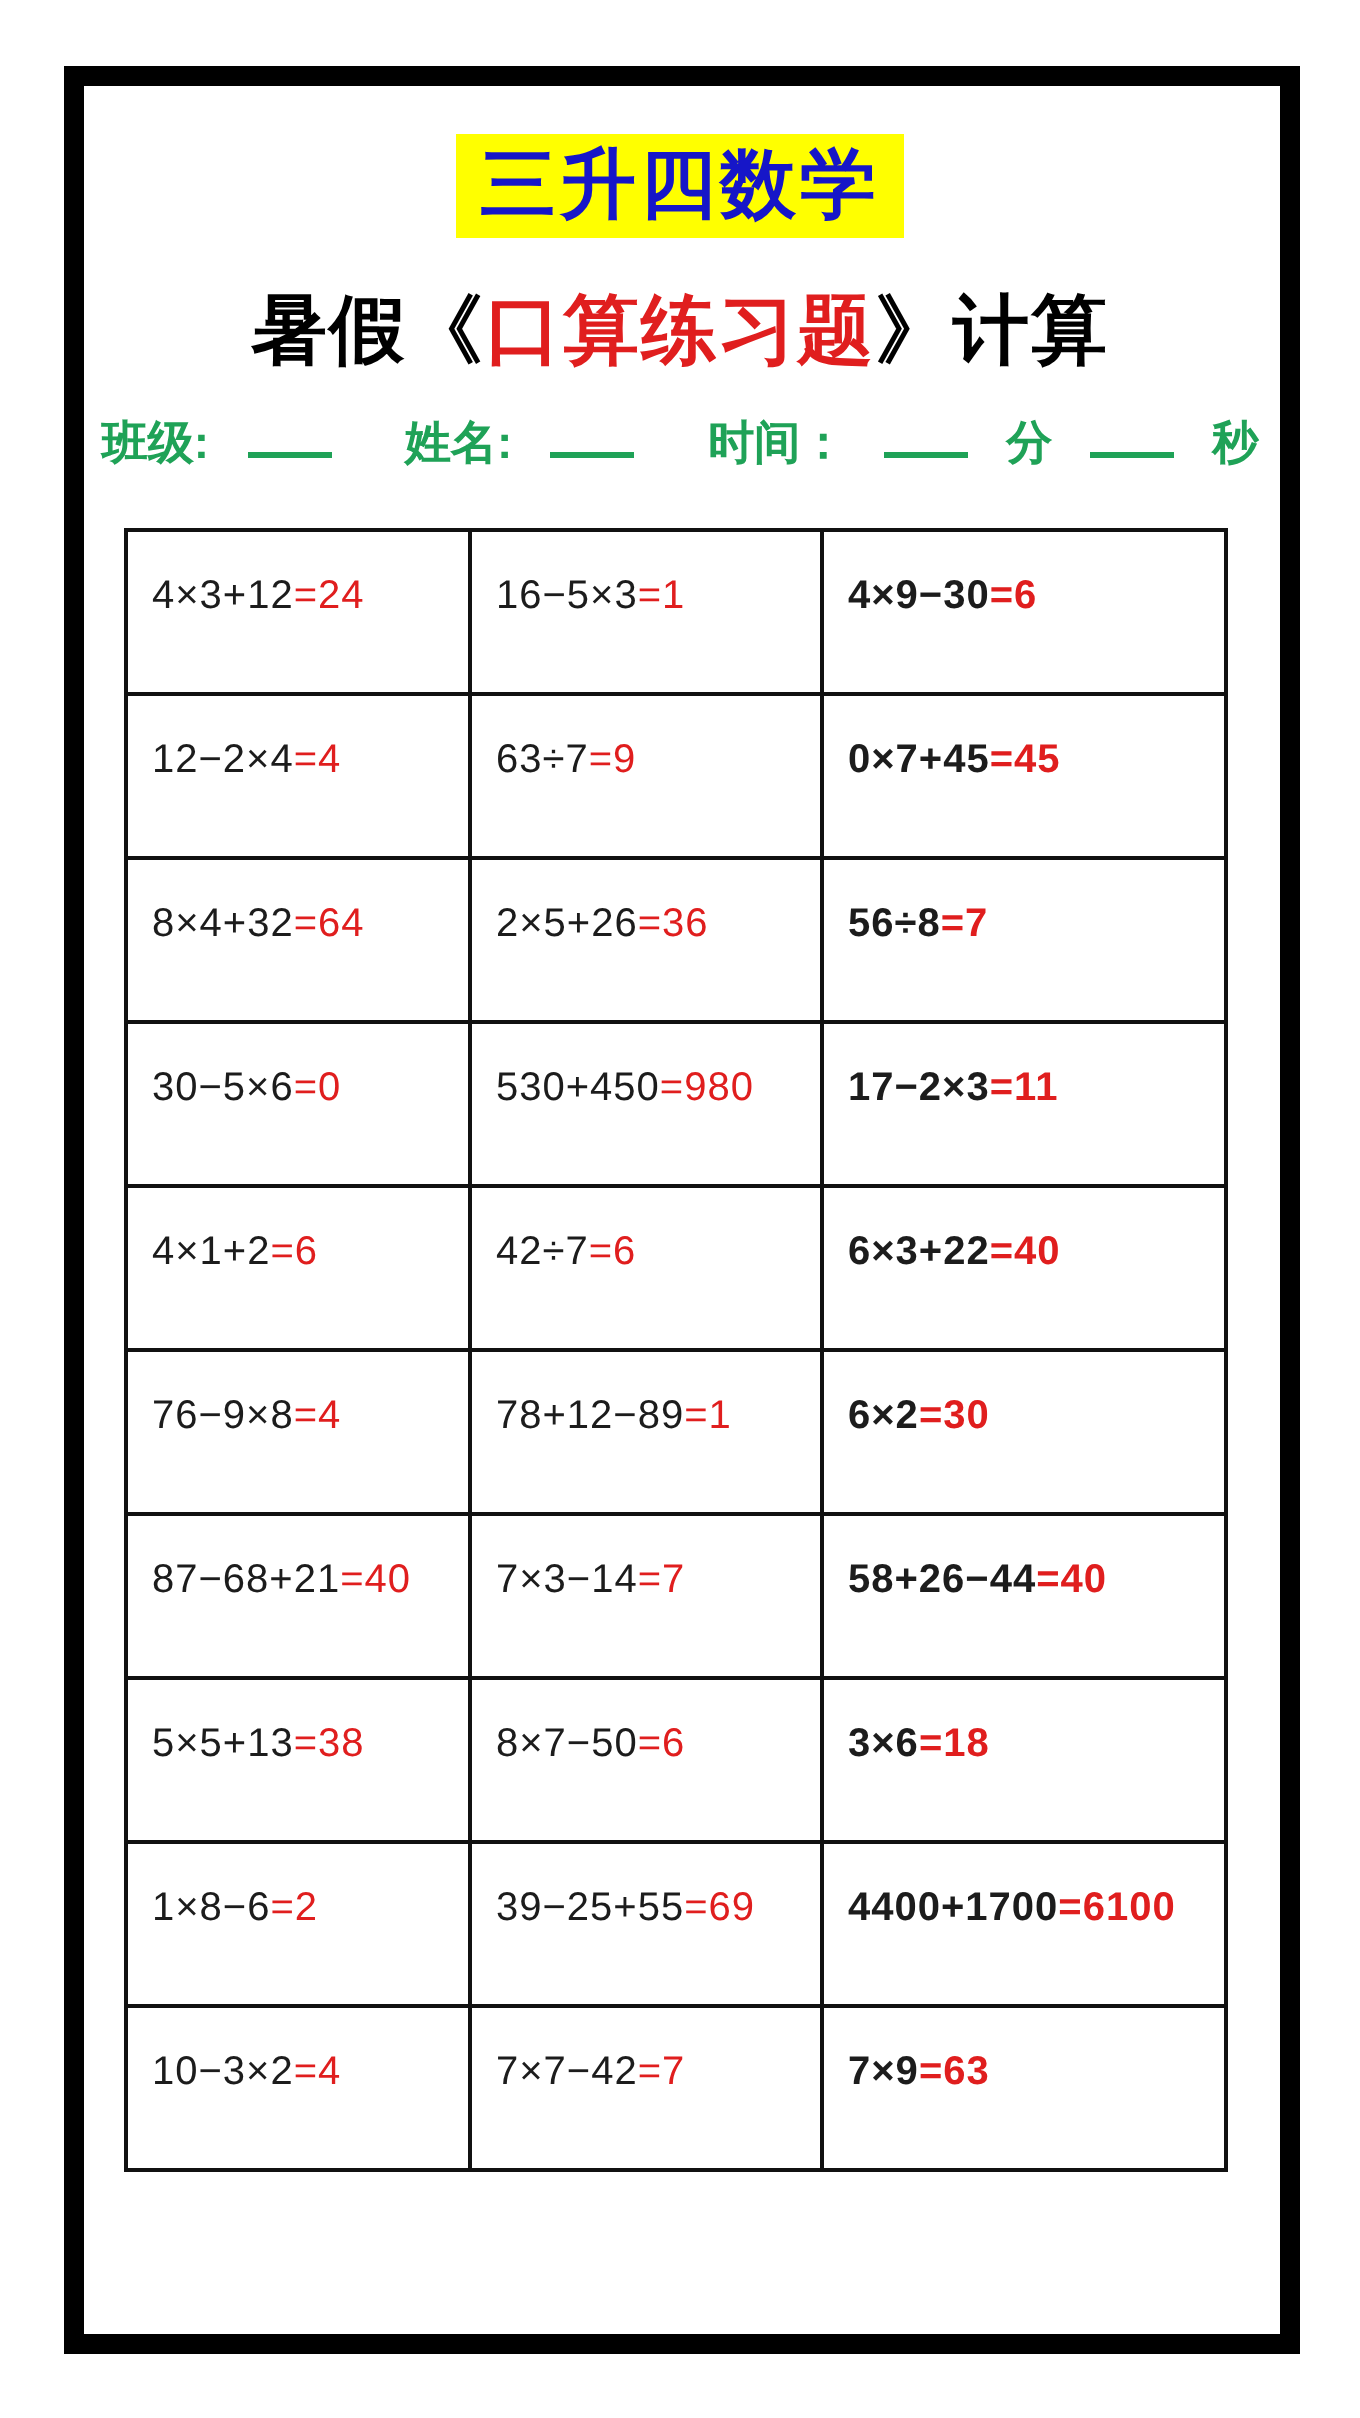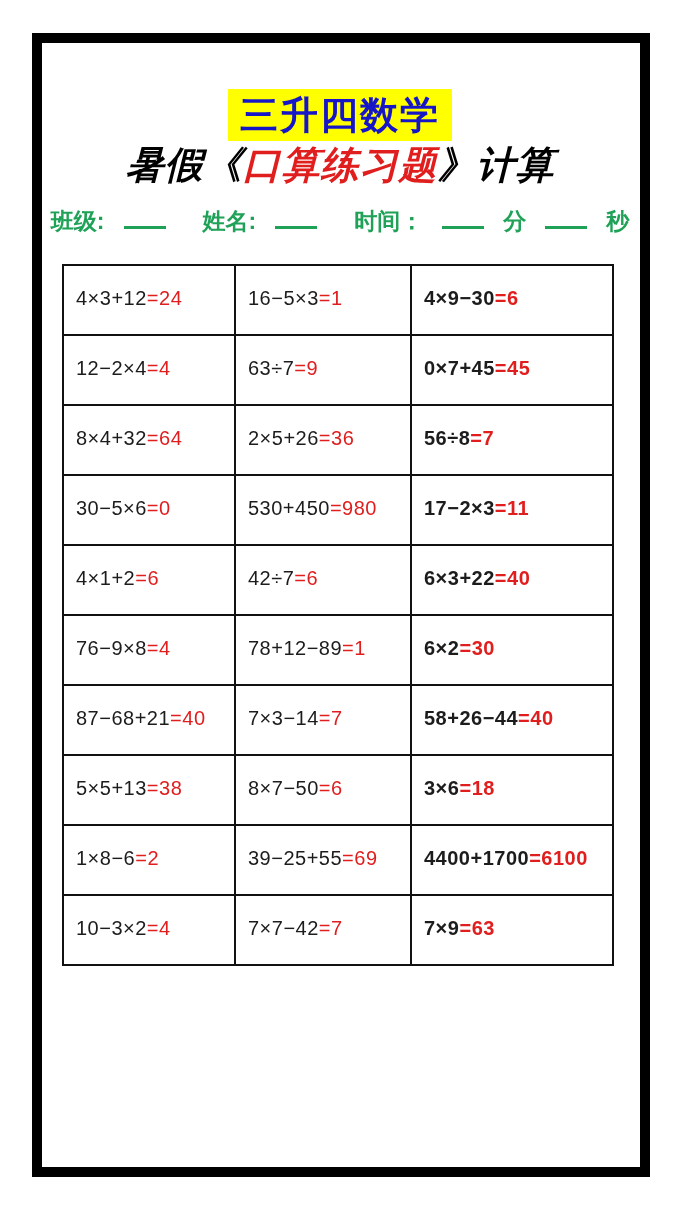--- a/index.html
+++ b/index.html
@@ -1,34 +1,34 @@
 <!DOCTYPE html>
 <html><head>
 <meta charset="utf-8">
 <style>
   html,body{margin:0;padding:0;background:#fff;}
   .sheet{position:relative;width:680px;height:1209px;background:#ffffff;overflow:hidden;
          font-family:"Liberation Sans","DejaVu Sans",sans-serif;}
   .frame{position:absolute;left:32px;top:33px;width:618px;height:1144px;
          border:10px solid #000;box-sizing:border-box;}
-  .badge-row{position:absolute;top:89px;left:0;width:100%;text-align:center;text-decoration:underline;}
+  .badge-row{position:absolute;top:67px;left:0;width:100%;text-align:center;text-decoration:underline;}
   .badge{display:inline-block;background:#ffff00;color:#1616c8;font-weight:bold;
          font-size:38px;line-height:1.38;padding:0 12px;letter-spacing:2px;}
   .title{position:absolute;top:140px;left:0;width:100%;text-align:center;
-         font-size:38px;font-weight:bold;color:#000;letter-spacing:1px;white-space:nowrap;font-style:italic;}
+         font-size:38px;font-weight:bold;color:#000;letter-spacing:1px;white-space:nowrap;}
   .title .hl{color:#e01e1e;}
   .info{position:absolute;top:206px;left:0;width:100%;text-align:center;
         color:#1fa257;font-weight:bold;font-size:23px;white-space:nowrap;}
   .info .seg{margin:0 16px;}
   .info .gap{display:inline-block;width:18px;}
   .blank{display:inline-block;width:42px;height:19px;border-bottom:3px solid #1fa257;
          margin:0 3px;vertical-align:baseline;}
   table.tbl{position:absolute;left:62px;top:264px;border-collapse:collapse;
             table-layout:fixed;}
-  .tbl td{border:2px solid #111;height:64px;padding:0 0 4px 12px;
+  .tbl td{border:2px solid #111;height:64px;padding:0 0 16px 12px;
           font-size:20px;color:#1c1c1c;vertical-align:middle;white-space:nowrap;
           letter-spacing:0.5px;}
   .c1{width:158px;} .c2{width:162px;margin-top:48px;} .c3{width:188px;font-weight:bold;}
   .ans{color:#e01e1e;}
 </style>
 </head>
 <body>
 
 <div class="sheet">
   <div class="frame"></div>

